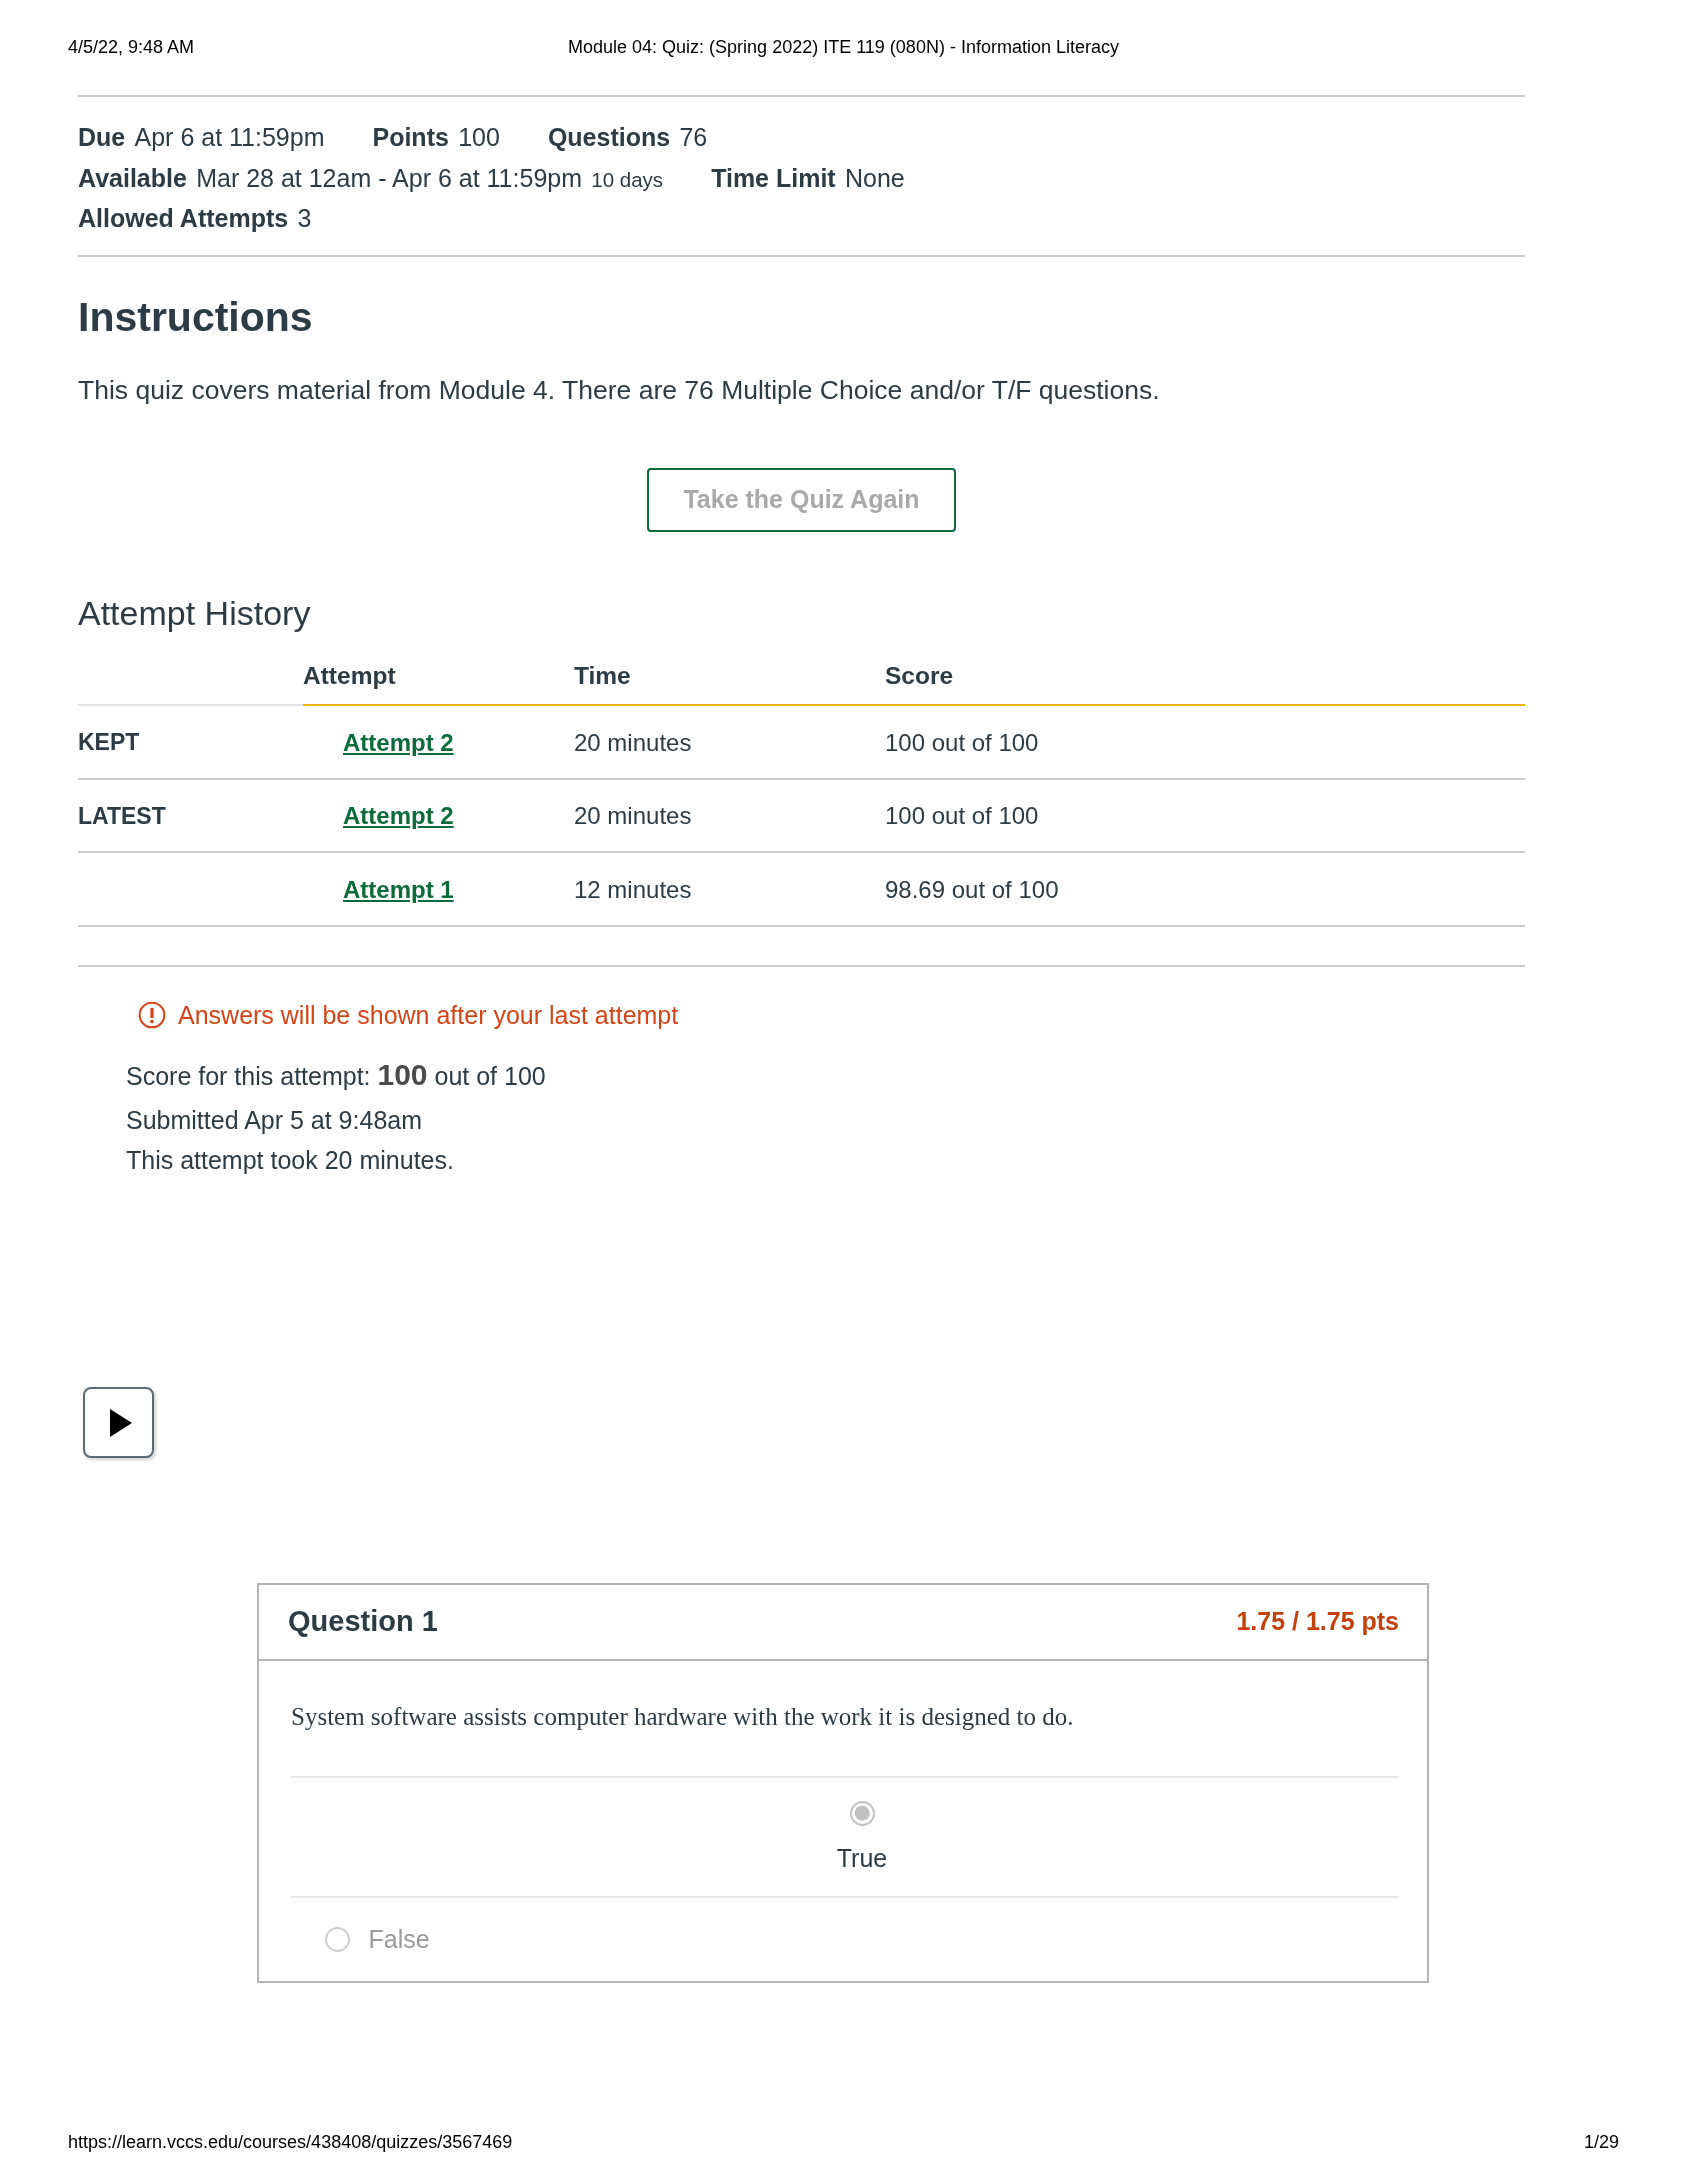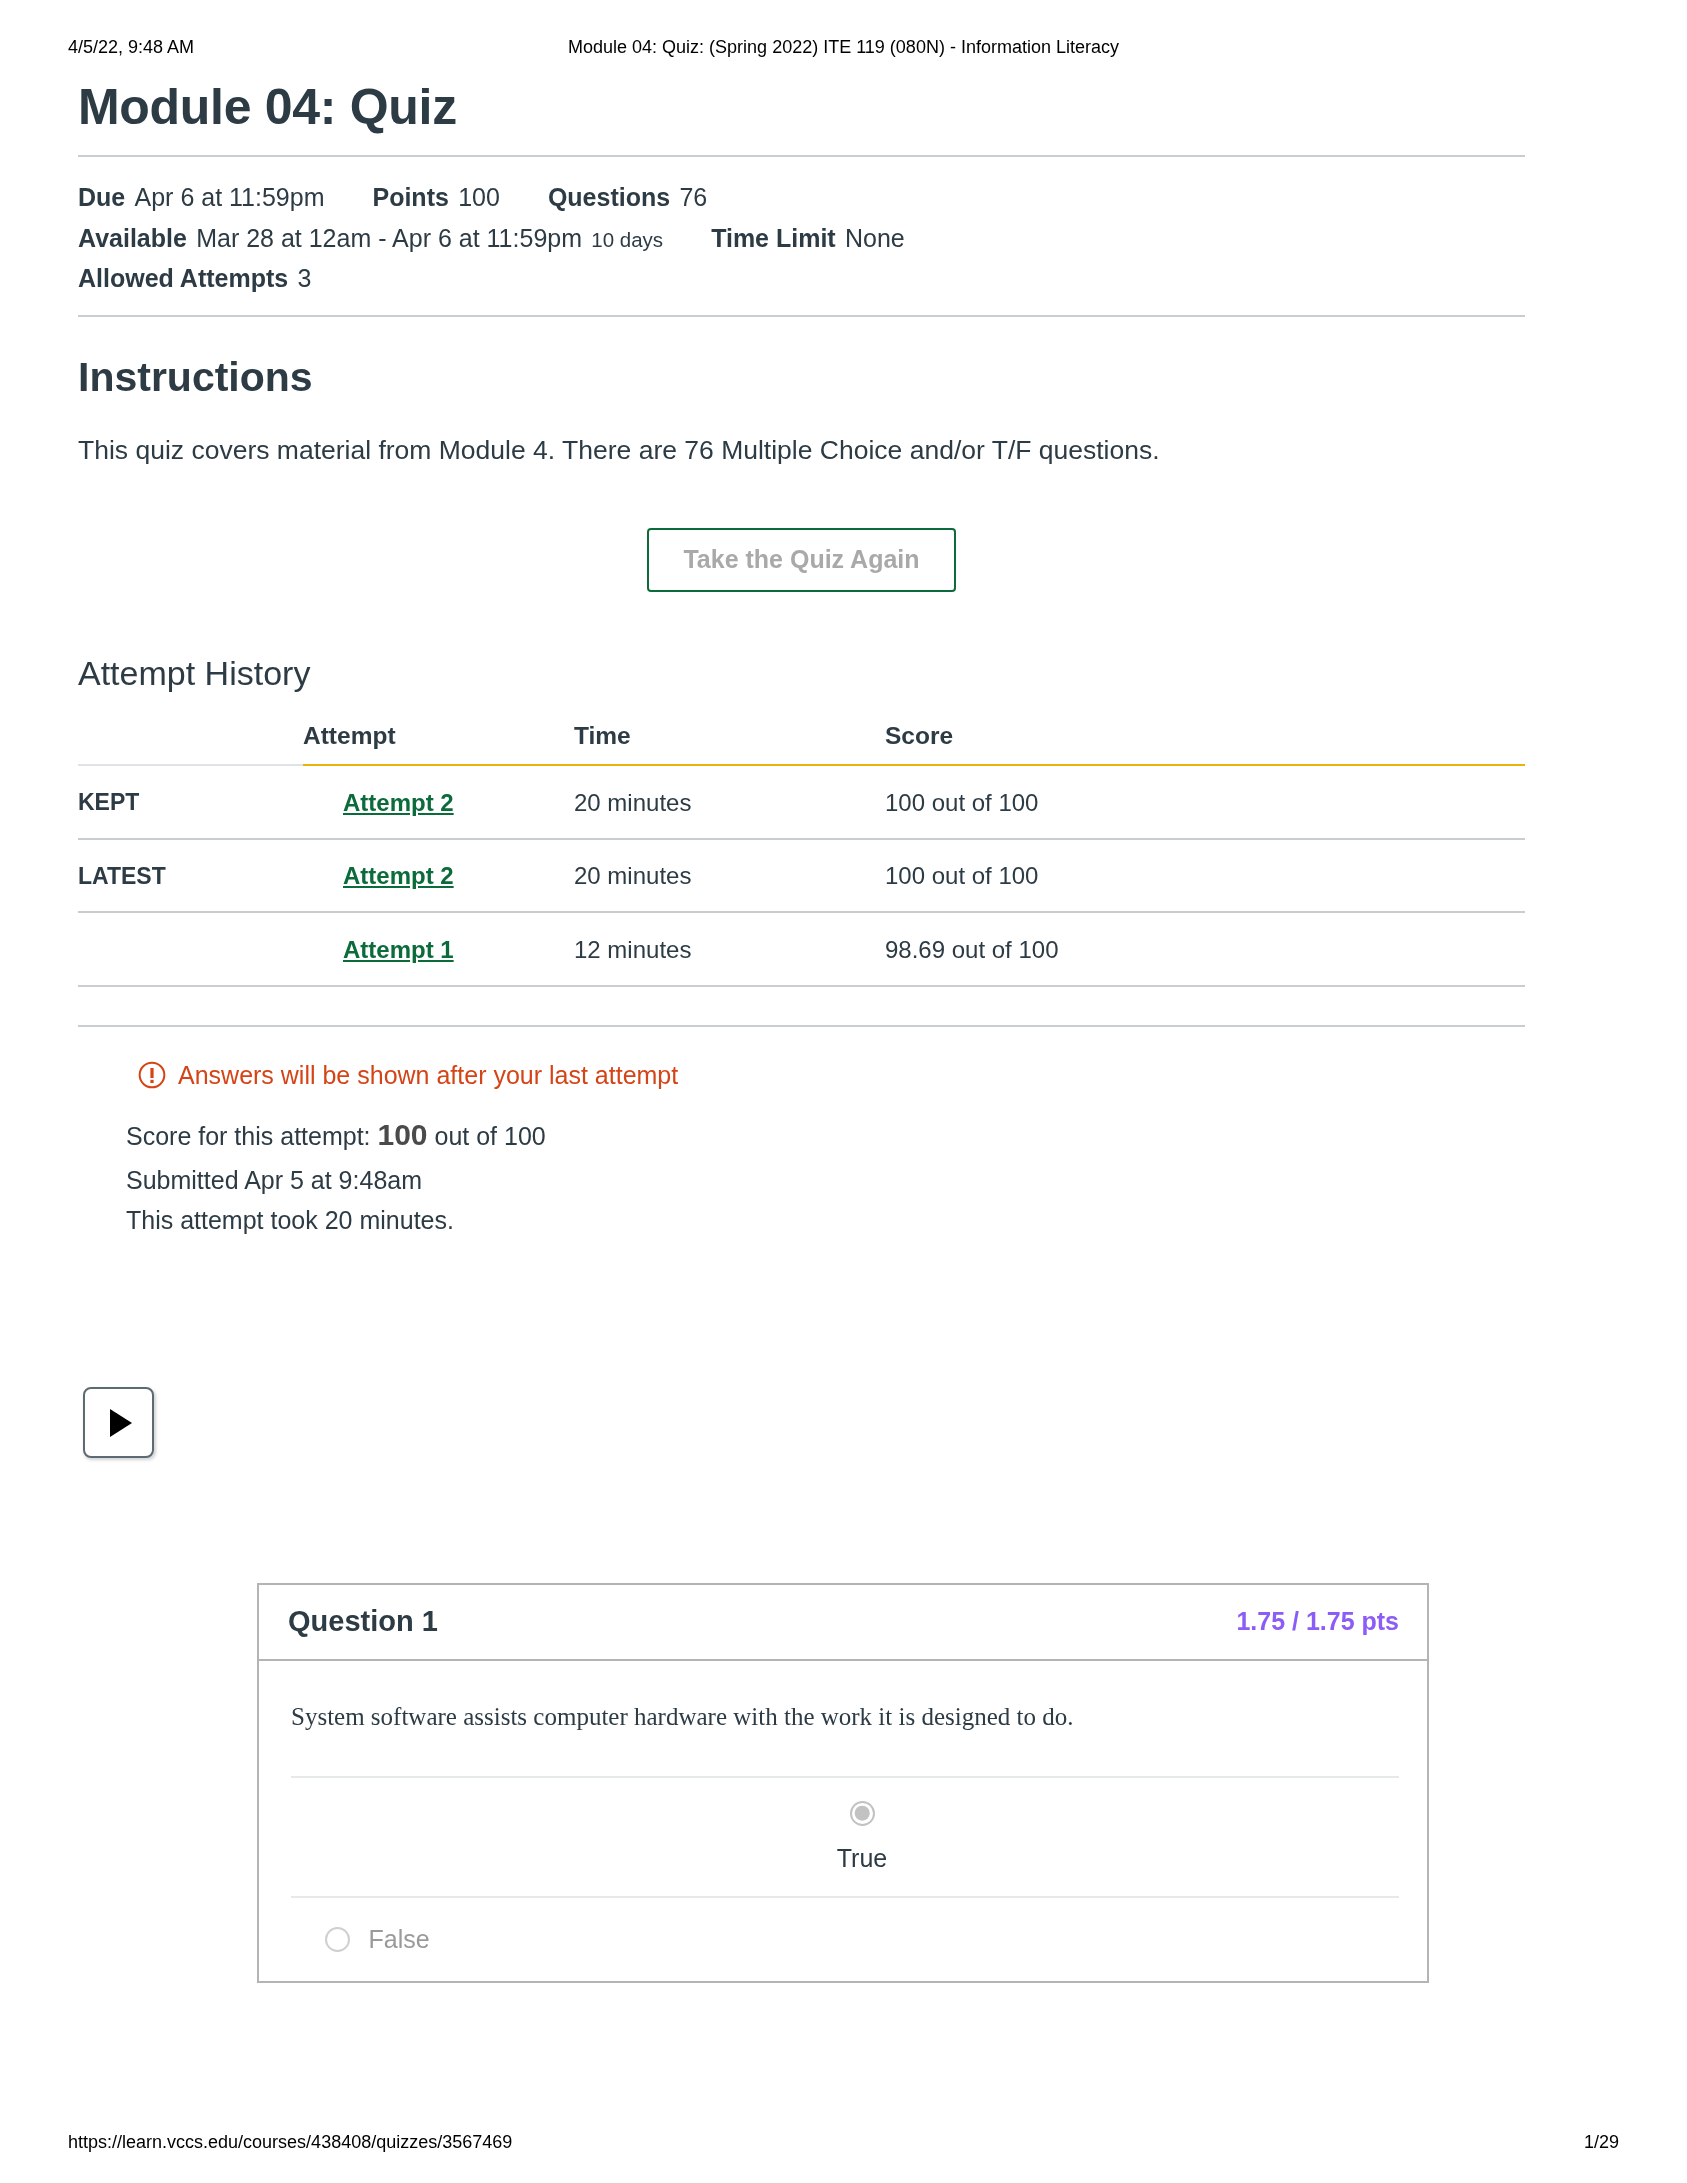--- a/index.html
+++ b/index.html
@@ -275,21 +275,21 @@
   }
   .q-header .q-name {
     font-size: 29px;
     font-weight: bold;
     color: #2d3b45;
     line-height: 1.1;
   }
   .q-header .q-pts {
     font-size: 25px;
     font-weight: bold;
-    color: #8b5cf6;
+    color: #c2410c;
     line-height: 1.1;
     white-space: nowrap;
   }
   .q-body {
     padding: 38px 28px 0 32px;
   }
   .q-text {
     font-family: "Liberation Serif", serif;
     font-size: 25px;
     line-height: 1.45;
@@ -335,21 +335,20 @@
 
 <div class="page">
 
   <div class="print-header">
     <span class="ph-date">4/5/22, 9:48 AM</span>
     <span class="ph-title">Module 04: Quiz: (Spring 2022) ITE 119 (080N) - Information Literacy</span>
   </div>
 
   <div class="content">
 
-    <h1 class="quiz-title">Module 04: Quiz</h1>
     <hr class="rule">
 
     <div class="meta">
       <div class="row">
         <span class="lbl">Due</span><span class="gap-sm"></span><span class="val">Apr 6 at 11:59pm</span><span class="gap"></span><span class="lbl">Points</span><span class="gap-sm"></span><span class="val">100</span><span class="gap"></span><span class="lbl">Questions</span><span class="gap-sm"></span><span class="val">76</span>
       </div>
       <div class="row">
         <span class="lbl">Available</span><span class="gap-sm"></span><span class="val">Mar 28 at 12am - Apr 6 at 11:59pm</span><span class="gap-sm"></span><span class="small">10 days</span><span class="gap"></span><span class="lbl">Time Limit</span><span class="gap-sm"></span><span class="val">None</span>
       </div>
       <div class="row">

